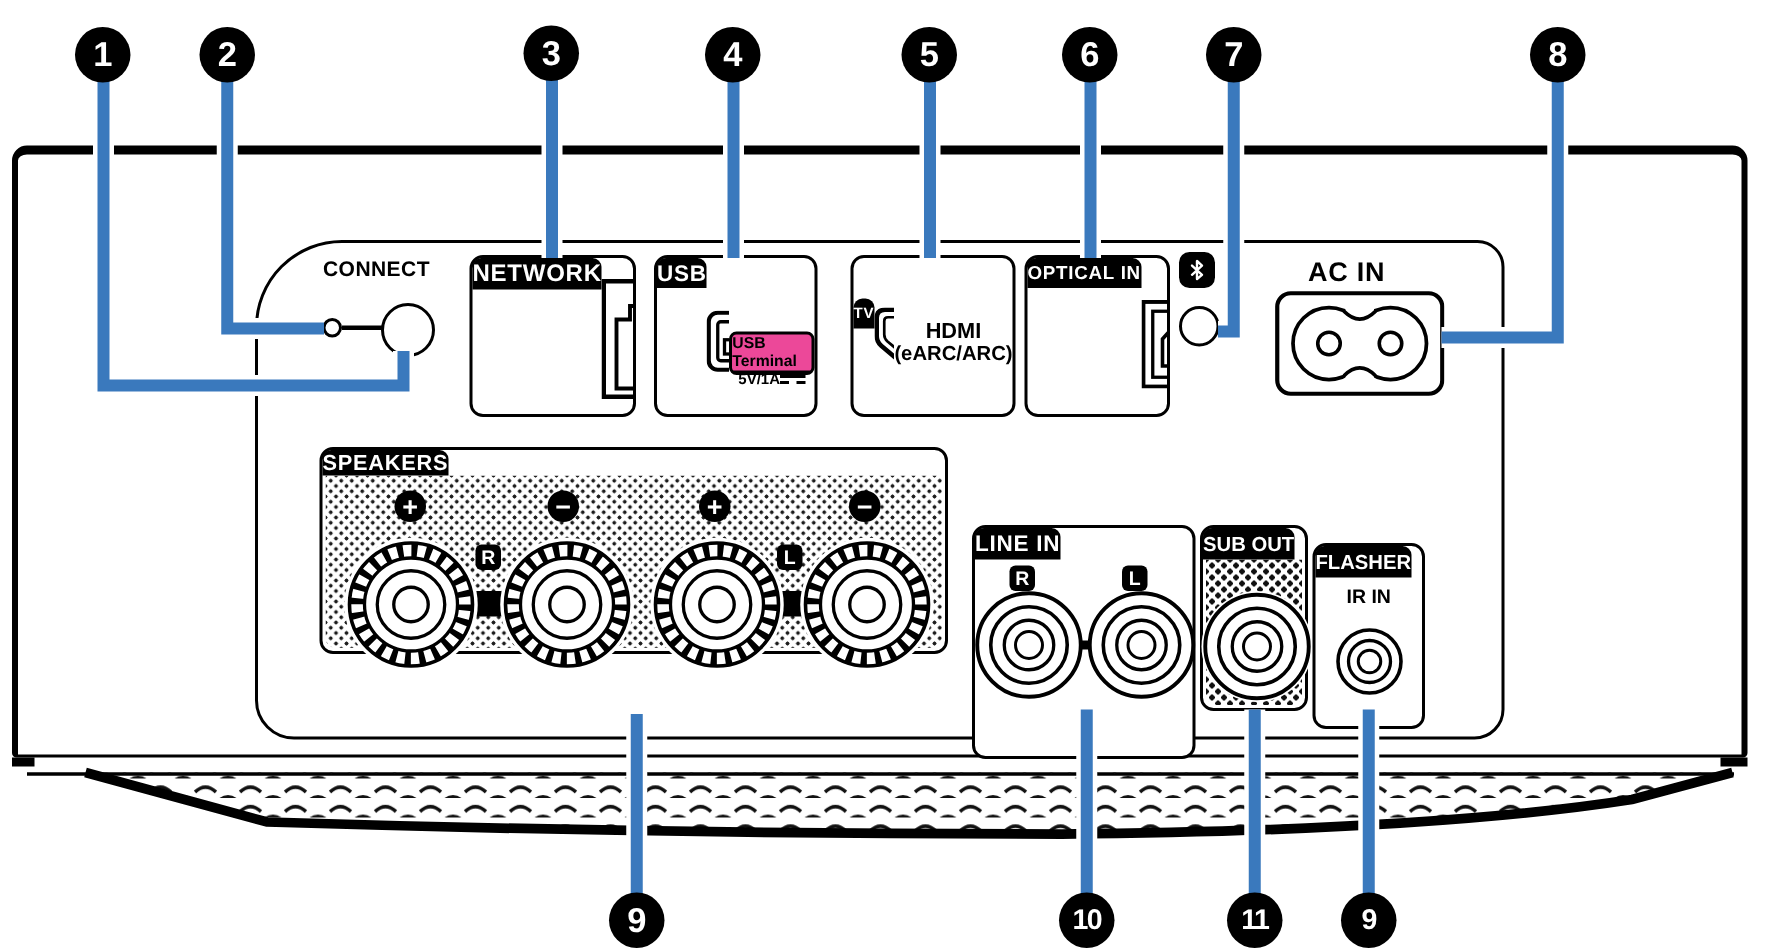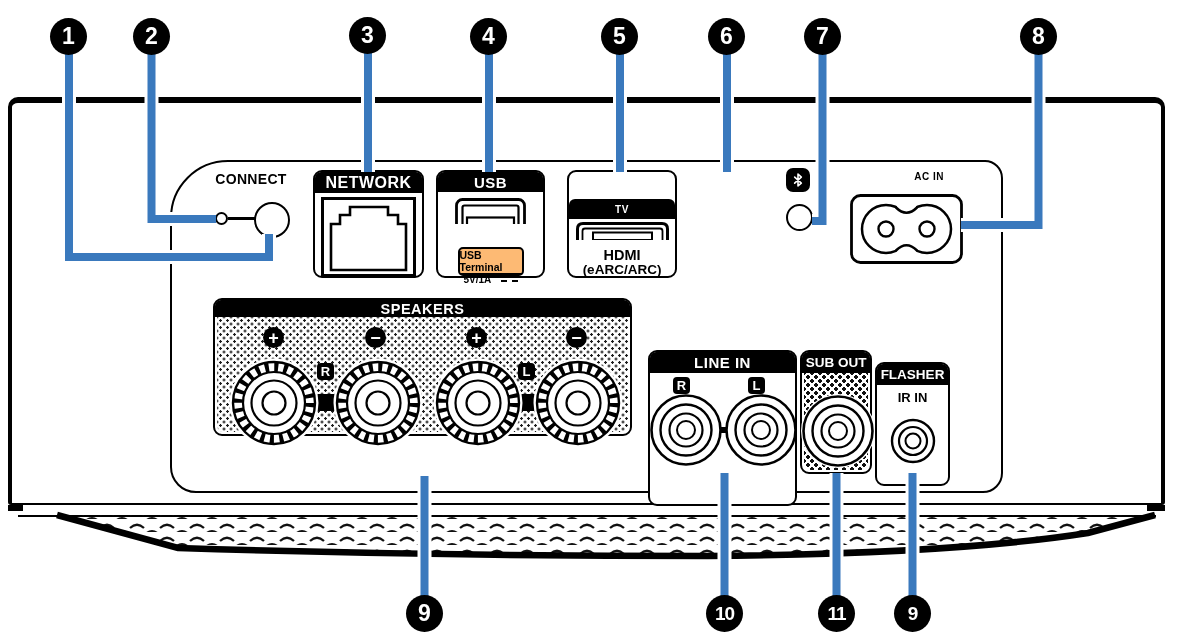--- a/index.html
+++ b/index.html
@@ -9,21 +9,21 @@
   .abs { position:absolute; }
 
   
   #body { left:8px; top:97px; width:1157px; height:408px;
           border:solid #000; border-width:6px 4px 2px 4px; border-radius:10px 10px 3px 3px; z-index:1; }
   #panel { left:170px; top:160px; width:833px; height:333px;
            border:2.2px solid #000; border-radius:58px 18px 20px 26px; z-index:2; background:#fff; }
 
   
   .unit { position:absolute; border:2.2px solid #000; border-radius:9px; background:#fff;
-          display:flex; flex-direction:column; align-items:center; z-index:3; }
+          display:flex; align-items:center; z-index:3; }
   .plabel { align-self:stretch; flex:0 0 auto; height:20px; background:#000; color:#fff;
             font-weight:bold; display:flex; align-items:center; justify-content:center;
             border-radius:6px 6px 0 0; letter-spacing:.5px; }
   #u-network { left:313px; top:170px; width:111px; height:108px; }
   #u-network .plabel { font-size:16px; height:21px; }
   #u-usb     { left:436px; top:170px; width:109px; height:108px; }
   #u-usb .plabel { font-size:15px; }
   #u-tv      { left:567px; top:170px; width:110px; height:108px; }
   #u-tv .plabel { font-size:10px;margin-top:27px; }
   #u-optical { left:683px; top:170px; width:97px;  height:108px; }
@@ -62,27 +62,27 @@
                  border-radius:50%; background:#fff; z-index:3; }
   #connect-link { left:228px; top:217px; width:27px; height:3px; background:#000; z-index:3; }
   #connect-btn { left:254px; top:202px; width:36px; height:36px; border:2.5px solid #000;
                  border-radius:50%; background:#fff; z-index:3; }
 
   #bt-badge { left:786px; top:168px; width:24px; height:24px; background:#000; border-radius:7px;
               display:flex; align-items:center; justify-content:center; z-index:3; }
   #bt-btn { left:786px; top:204px; width:27px; height:27px; border:2.5px solid #000;
             border-radius:50%; background:#fff; z-index:3; }
 
-  #ac-label { left:872px; top:171px; width:72px; text-align:right; font-size:10px;
+  #ac-label { left:872px; top:171px; width:72px; text-align:left; font-size:18px;
               font-weight:bold; letter-spacing:.5px; z-index:3; }
   #ac-svg { left:850px; top:194px; z-index:3; }
 
   
   #usb-badge { width:66px; height:29px; border:2.2px solid #000; border-radius:5px; margin-top:23px;
-               display:flex; flex-direction:column; background:#fdba74; }
+               display:flex; flex-direction:column; background:#ec4899; }
   #usb-badge .row1 { flex:1; border-bottom:1.8px solid #000; display:flex; align-items:center;
                      justify-content:center; font-size:10.5px; font-weight:bold; }
   #usb-badge .row2 { flex:1; display:flex; align-items:center; justify-content:space-between;
                      padding:0 4px; font-size:10px; font-weight:bold; }
   .dcsym { width:17px; height:7px; border-top:2.3px solid #000; position:relative; }
   .dcsym::after { content:""; position:absolute; left:0; top:2.2px; width:17px; height:0;
                   border-top:2.3px dashed #000; }
 
   #tv-cap { margin-top:9px; text-align:center; font-weight:bold; line-height:13.5px; }
   #tv-cap .l1 { font-size:14.5px; } #tv-cap .l2 { font-size:13.5px; }
@@ -160,20 +160,28 @@
       <path d="M7,1.5 H86 Q91.5,1.5 91.5,7 V19 Q91.5,23 88.5,25.5 L79,33.5 Q76,36 72,36 H21 Q17,36 14,33.5 L4.5,25.5 Q1.5,23 1.5,19 V7 Q1.5,1.5 7,1.5 Z" fill="#fff" stroke="#000" stroke-width="3"></path>
       <path d="M9,6.5 H84 Q86.5,6.5 86.5,9 V18 Q86.5,20.5 84.5,22.5 L75.5,30 Q73.5,31.5 71,31.5 H22 Q19.5,31.5 17.5,30 L8.5,22.5 Q6.5,20.5 6.5,18 V9 Q6.5,6.5 9,6.5 Z" fill="#fff" stroke="#000" stroke-width="1.8"></path>
       <rect x="17" y="10.5" width="59" height="7.5" fill="#fff" stroke="#000" stroke-width="2"></rect>
     </svg>
     <div id="tv-cap">
       <div class="l1">HDMI</div>
       <div class="l2">(eARC/ARC)</div>
     </div>
   </div>
 
+  <div class="unit" id="u-optical">
+    <div class="plabel">OPTICAL IN</div>
+    <svg width="64" height="59" style="margin-top:10px">
+      <rect x="1.3" y="1.3" width="61.4" height="56.4" fill="#fff" stroke="#000" stroke-width="2.6"></rect>
+      <rect x="7.5" y="7.5" width="49" height="44" fill="#fff" stroke="#000" stroke-width="2.2"></rect>
+      <path d="M14,44 V26 L24,15 H40 L50,26 V44 Z" fill="#fff" stroke="#000" stroke-width="2.4"></path>
+    </svg>
+  </div>
 
   <div class="abs" id="bt-badge">
     <svg width="16" height="18" viewBox="0 0 24 24">
       <path d="M7,16.8 L17,7.6 L12,3 V21 L17,16.8 L7,7.6" fill="none" stroke="#fff" stroke-width="2.4" stroke-linejoin="round" stroke-linecap="round"></path>
     </svg>
   </div>
   <div class="abs" id="bt-btn"></div>
 
   <div class="abs" id="ac-label">AC IN</div>
   <svg class="abs" id="ac-svg" width="113" height="70">

